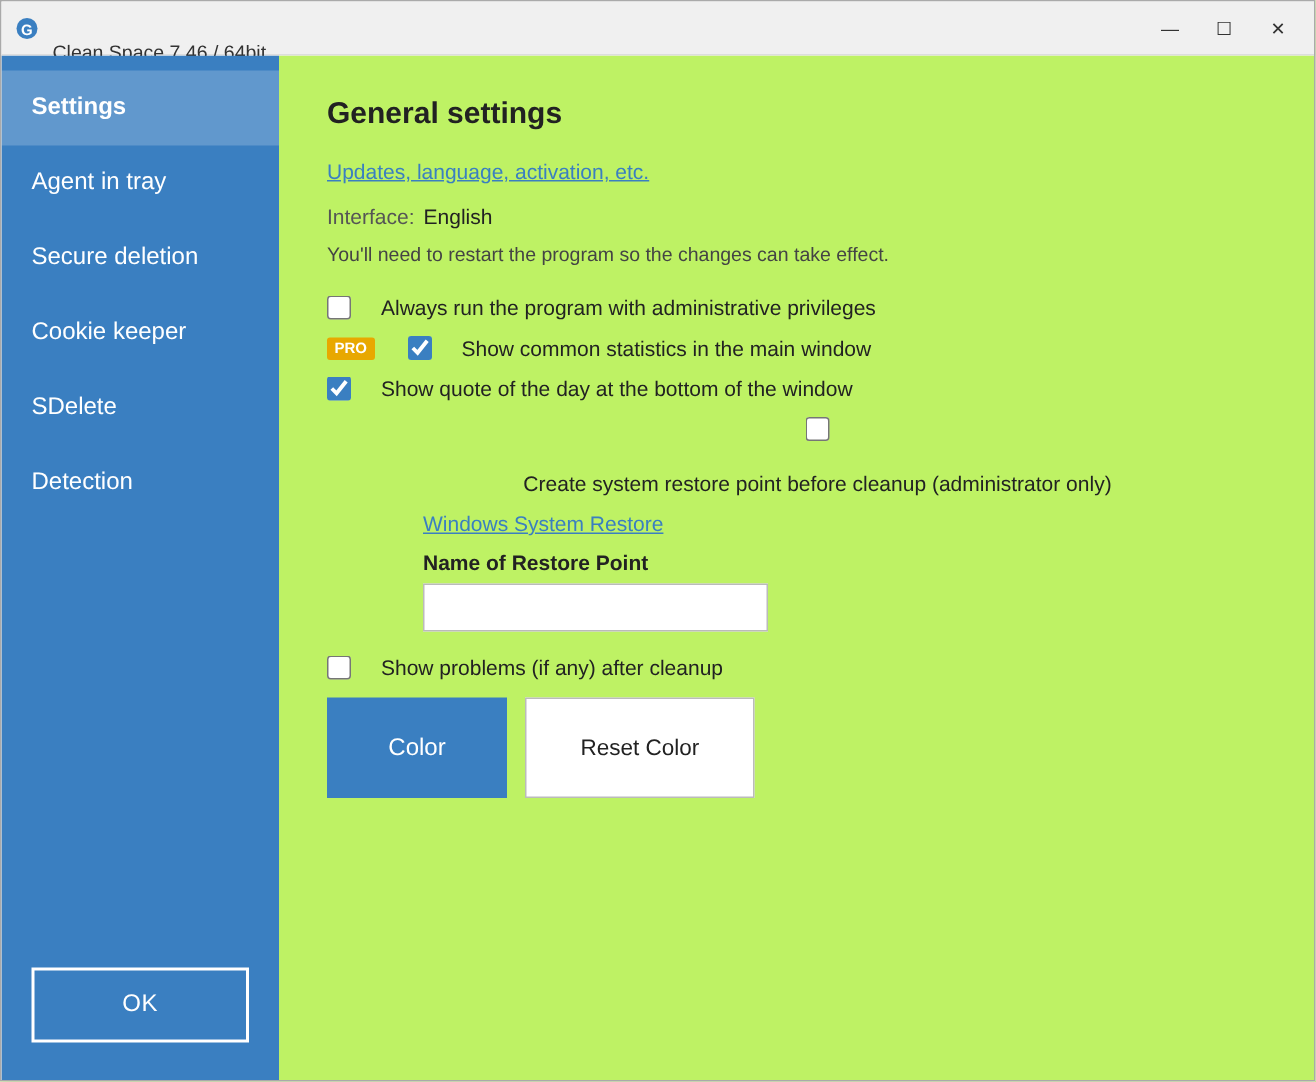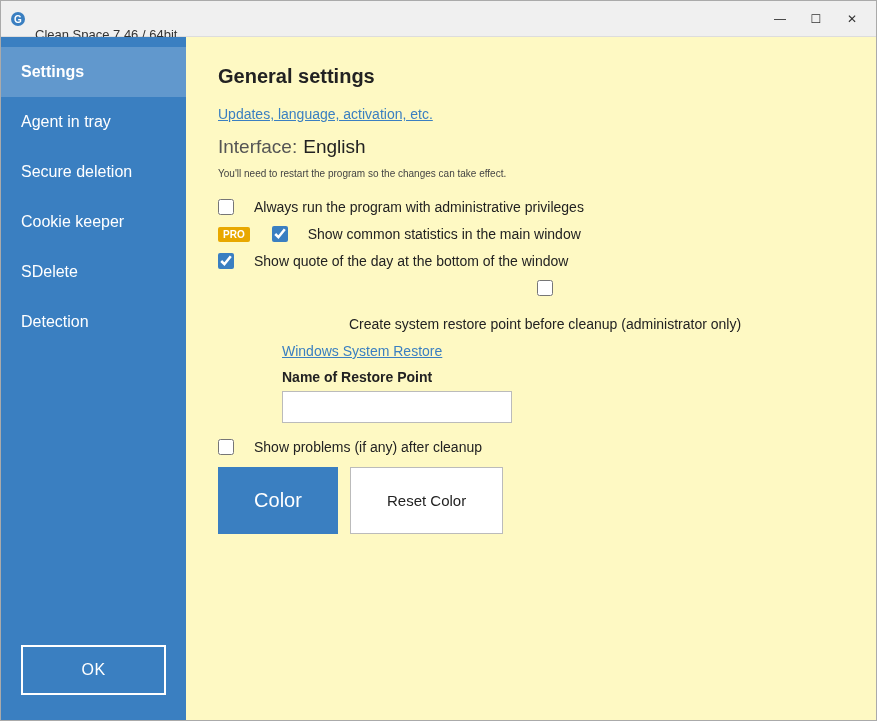--- a/index.html
+++ b/index.html
@@ -102,52 +102,52 @@
       border: 2px solid #fff;
       color: #fff;
       font-size: 16px;
       font-weight: 500;
       cursor: pointer;
       letter-spacing: 0.5px;
     }
     .main-content {
       flex: 1;
       padding: 28px 32px;
-      background: #fef9c3;
+      background: #bef264;
       overflow-y: auto;
     }
     .section-title {
       font-size: 20px;
       font-weight: 700;
       color: #222;
       margin-bottom: 18px;
     }
     .link {
       color: #3a7fc1;
       text-decoration: underline;
       cursor: pointer;
       font-size: 14px;
     }
     .interface-row {
       margin: 14px 0 10px 0;
-      font-size: 19px;
+      font-size: 14px;
       color: #333;
       display: flex;
       align-items: center;
       gap: 6px;
     }
     .interface-label {
       font-weight: 400;
       color: #555;
     }
     .interface-value {
       color: #222;
     }
     .restart-note {
-      font-size: 10px;
+      font-size: 13px;
       color: #444;
       margin-bottom: 20px;
     }
     .checkbox-row {
       display: flex;
       align-items: center;
       margin: 11px 0;
       gap: 20px;
       font-size: 14px;
       color: #222;
@@ -200,21 +200,21 @@
     .button-row {
       display: flex;
       gap: 12px;
       margin-top: 12px;
     }
     .btn-color {
       background: #3a7fc1;
       color: #fff;
       border: none;
       padding: 12px 36px;
-      font-size: 20px;
+      font-size: 16px;
       cursor: pointer;
       min-width: 120px;
     }
     .btn-reset-color {
       background: #fff;
       color: #222;
       border: 1px solid #bbb;
       padding: 24px 36px;
       font-size: 15px;
       cursor: pointer;

